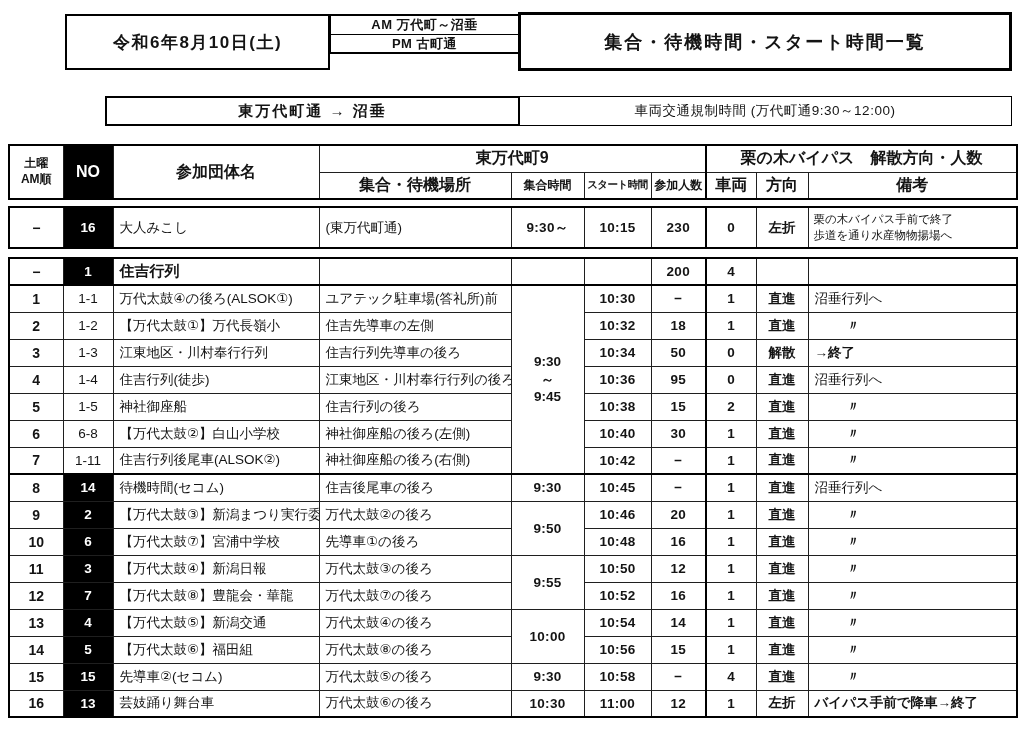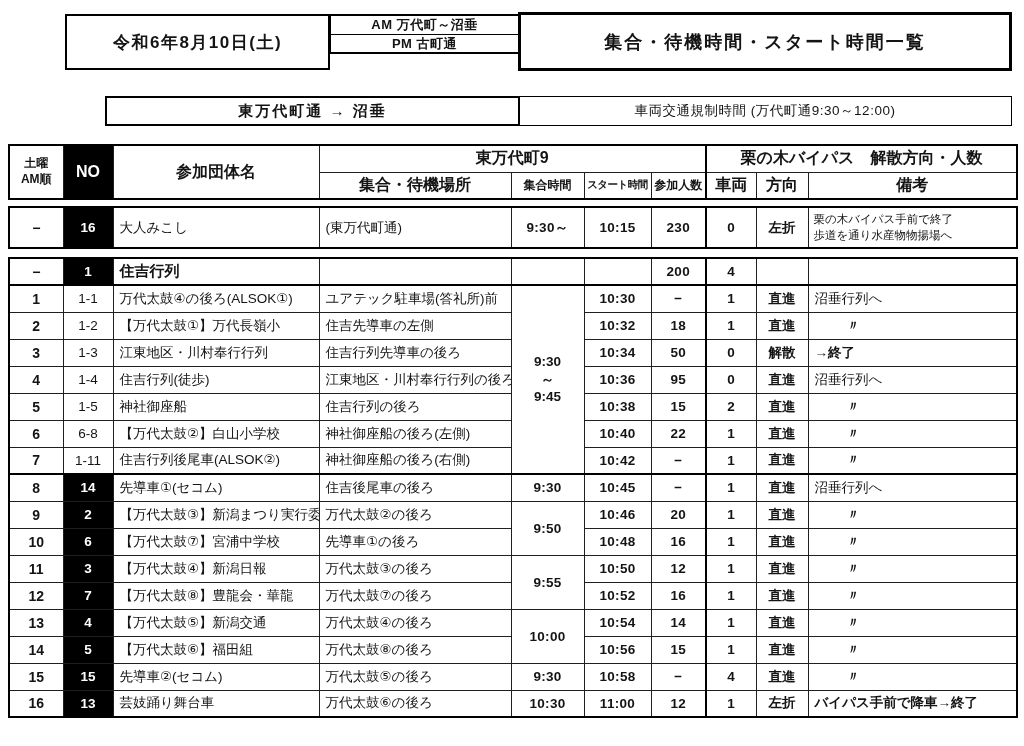--- a/index.html
+++ b/index.html
@@ -229,40 +229,40 @@
         <td class="num thickL">2</td>
         <td class="dir">直進</td>
         <td class="remark dit">〃</td>
       </tr>
       <tr>
         <td class="ord">6</td>
         <td>6-8</td>
         <td class="name">【万代太鼓②】白山小学校</td>
         <td class="place">神社御座船の後ろ(左側)</td>
         <td class="time">10:40</td>
-        <td class="num">22</td>
+        <td class="num">30</td>
         <td class="num thickL">1</td>
         <td class="dir">直進</td>
         <td class="remark dit">〃</td>
       </tr>
       <tr>
         <td class="ord">7</td>
         <td>1-11</td>
         <td class="name">住吉行列後尾車(ALSOK②)</td>
         <td class="place">神社御座船の後ろ(右側)</td>
         <td class="time">10:42</td>
         <td class="num">−</td>
         <td class="num thickL">1</td>
         <td class="dir">直進</td>
         <td class="remark dit">〃</td>
       </tr>
       <tr class="sectionTop">
         <td class="ord">8</td>
         <td class="no-black">14</td>
-        <td class="name">先導車①(セコム)</td>
+        <td class="name">待機時間(セコム)</td>
         <td class="place">住吉後尾車の後ろ</td>
         <td class="time">9:30</td>
         <td class="time">10:45</td>
         <td class="num">−</td>
         <td class="num thickL">1</td>
         <td class="dir">直進</td>
         <td class="remark">沼垂行列へ</td>
       </tr>
       <tr>
         <td class="ord">9</td>

